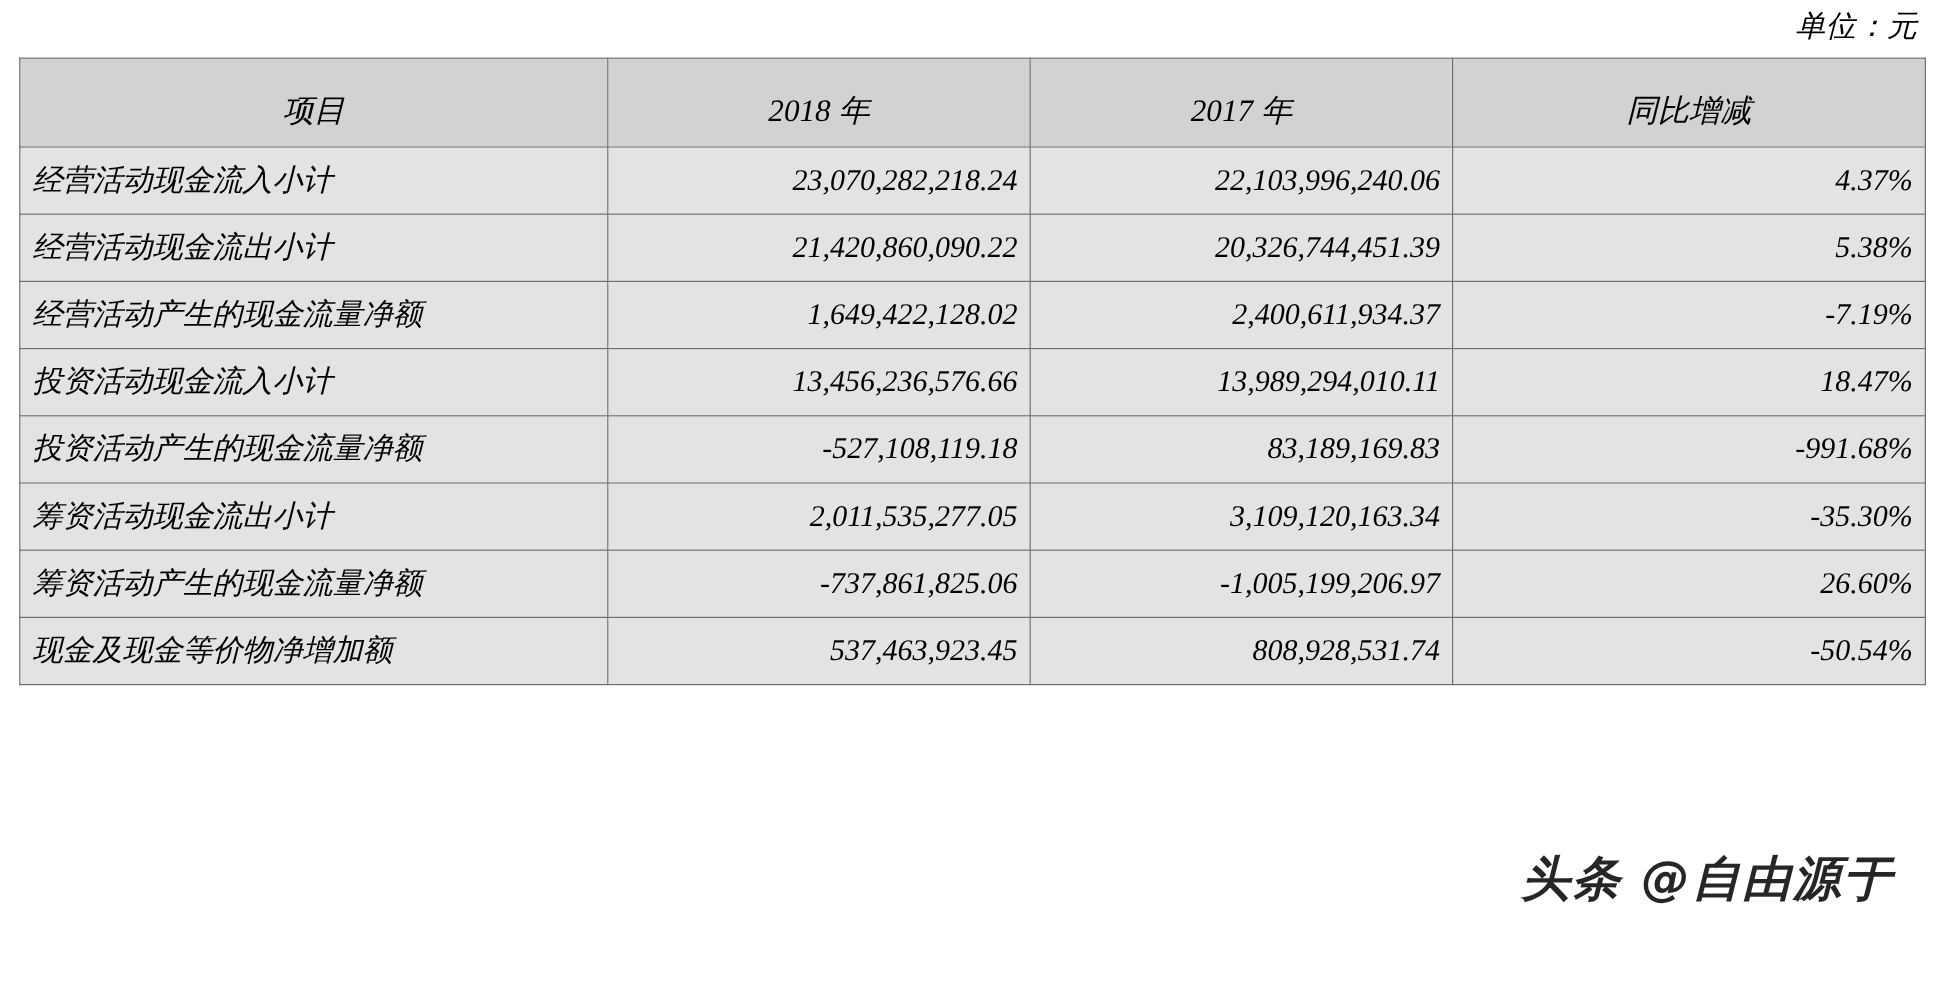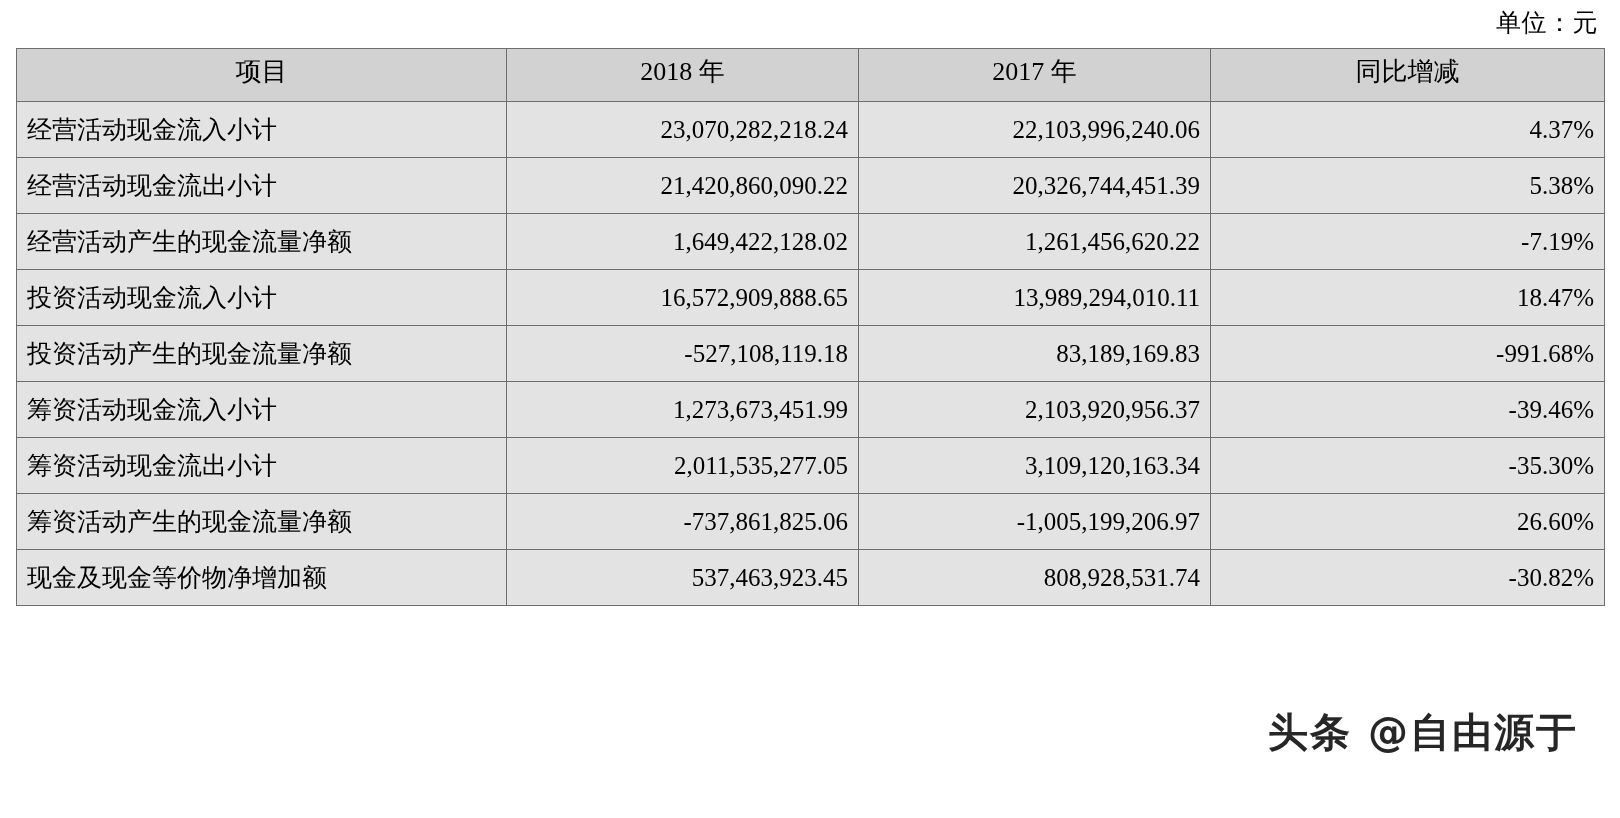--- a/index.html
+++ b/index.html
@@ -14,20 +14,21 @@
     color: #000000;
     overflow: hidden;
     position: relative;
   }
   .page {
     position: relative;
     width: 1620px;
     height: 778px;
     box-sizing: border-box;
     padding: 0 16px;
+    font-style: italic;
   }
   .unit-line {
     text-align: right;
     font-size: 25px;
     line-height: 30px;
     padding: 8px 6px 10px 0;
     letter-spacing: 0.5px;
   }
   table.cf-table {
     border-collapse: collapse;
@@ -43,21 +44,21 @@
     line-height: 30px;
     padding: 13px 10px 12px 10px;
     box-sizing: border-box;
     white-space: nowrap;
     overflow: hidden;
   }
   table.cf-table thead th {
     background: #d2d2d2;
     text-align: center;
     font-size: 26px;
-    padding: 8px 10px 14px 10px;
+    padding: 29px 10px 14px 10px;
   }
   table.cf-table tbody td {
     background: #e3e3e3;
   }
   td.item-cell {
     text-align: left;
     padding-left: 12px;
     margin-left: 12px;
   }
   td.num-cell {
@@ -114,57 +115,51 @@
       </tr>
       <tr>
         <td class="item-cell">经营活动现金流出小计</td>
         <td class="num-cell">21,420,860,090.22</td>
         <td class="num-cell">20,326,744,451.39</td>
         <td class="num-cell">5.38%</td>
       </tr>
       <tr>
         <td class="item-cell">经营活动产生的现金流量净额</td>
         <td class="num-cell">1,649,422,128.02</td>
-        <td class="num-cell">1,261,456,620.22</td>
+        <td class="num-cell">2,400,611,934.37</td>
         <td class="num-cell">-7.19%</td>
       </tr>
       <tr>
         <td class="item-cell">投资活动现金流入小计</td>
-        <td class="num-cell">16,572,909,888.65</td>
+        <td class="num-cell">13,456,236,576.66</td>
         <td class="num-cell">13,989,294,010.11</td>
         <td class="num-cell">18.47%</td>
       </tr>
       <tr>
         <td class="item-cell">投资活动产生的现金流量净额</td>
         <td class="num-cell">-527,108,119.18</td>
         <td class="num-cell">83,189,169.83</td>
         <td class="num-cell">-991.68%</td>
-      </tr>
-      <tr>
-        <td class="item-cell">筹资活动现金流入小计</td>
-        <td class="num-cell">1,273,673,451.99</td>
-        <td class="num-cell">2,103,920,956.37</td>
-        <td class="num-cell">-39.46%</td>
       </tr>
       <tr>
         <td class="item-cell">筹资活动现金流出小计</td>
         <td class="num-cell">2,011,535,277.05</td>
         <td class="num-cell">3,109,120,163.34</td>
         <td class="num-cell">-35.30%</td>
       </tr>
       <tr>
         <td class="item-cell">筹资活动产生的现金流量净额</td>
         <td class="num-cell">-737,861,825.06</td>
         <td class="num-cell">-1,005,199,206.97</td>
         <td class="num-cell">26.60%</td>
       </tr>
       <tr>
         <td class="item-cell">现金及现金等价物净增加额</td>
         <td class="num-cell">537,463,923.45</td>
         <td class="num-cell">808,928,531.74</td>
-        <td class="num-cell">-30.82%</td>
+        <td class="num-cell">-50.54%</td>
       </tr>
     </tbody>
   </table>
 
   <div class="watermark">头条 @自由源于</div>
 
 </div>
 
 </body></html>

